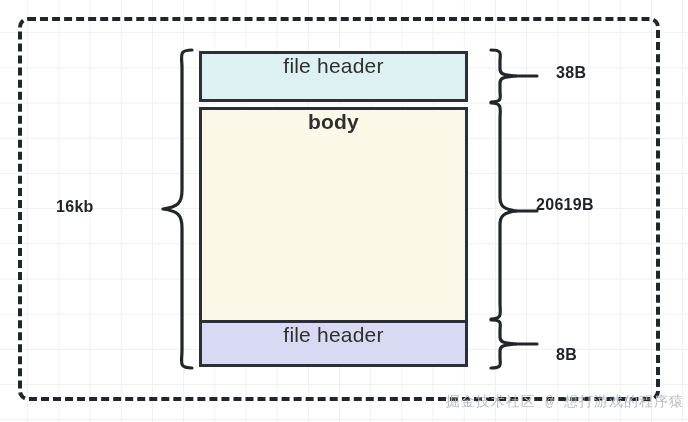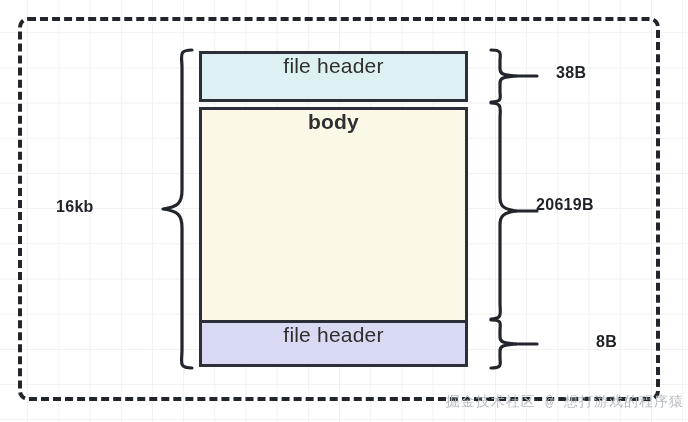--- a/index.html
+++ b/index.html
@@ -114,21 +114,21 @@
     position: absolute;
     font-size: 16px;
     font-weight: bold;
     color: #1f2328;
     white-space: nowrap;
     letter-spacing: 0.3px;
   }
   #label-total { left: 56px; top: 198px; }
   #label-header { left: 556px; top: 64px; }
   #label-body  { left: 536px; top: 196px; }
-  #label-tailer { left: 556px; top: 333px; margin-left: 40px; }
+  #label-tailer { left: 556px; top: 346px; }
 
   
   #watermark {
     position: absolute;
     right: 4px;
     bottom: 11px;
     font-size: 14px;
     color: #b9bcc2;
     white-space: nowrap;
     letter-spacing: 1px;

